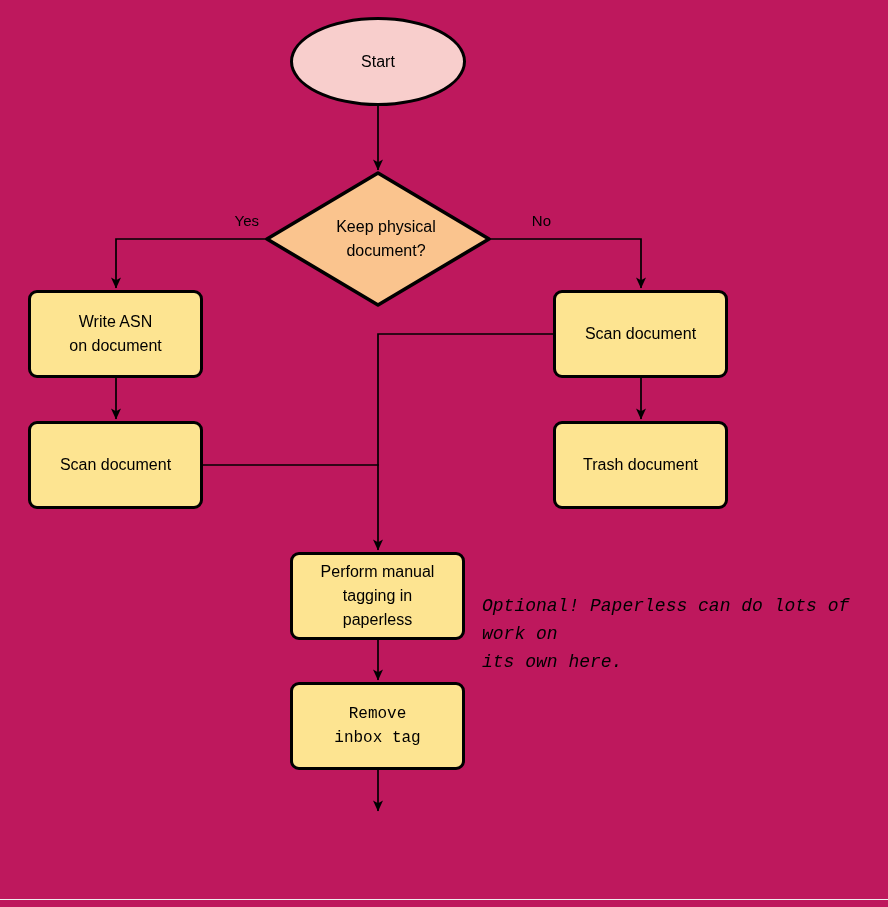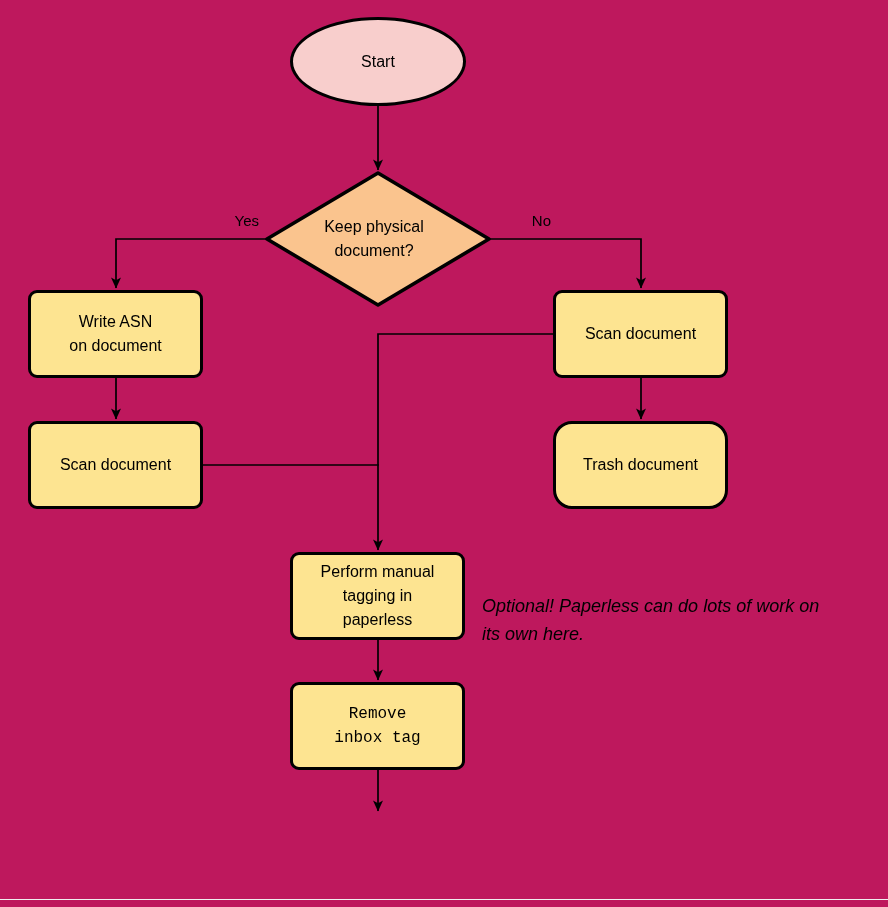--- a/index.html
+++ b/index.html
@@ -8,21 +8,21 @@
   svg.edges{position:absolute;left:0;top:0;width:888px;height:907px;}
   .node{position:absolute;display:flex;align-items:center;justify-content:center;
         text-align:center;font-size:16px;line-height:24px;white-space:pre-line;
         box-sizing:border-box;}
   .rect{width:175px;height:88px;border:3px solid #000;border-radius:9px;}
   .ellipse{width:176px;border:3px solid #000;border-radius:50%;}
   .diamond-label{position:absolute;width:180px;text-align:center;font-size:16px;
         line-height:24px;white-space:pre-line;}
   .edge-label{position:absolute;width:60px;text-align:right;font-size:15px;line-height:18px;}
   .note{position:absolute;left:482px;top:592px;font-size:18px;line-height:28px;
-        font-style:italic;white-space:pre-line;}
+        font-style:italic;white-space:pre-line;font-family:Liberation Mono, monospace;}
   .bottom-rule{position:absolute;left:0;top:899px;width:888px;height:0;
         border-top:1px solid #f0f0f0;}
 </style>
 </head>
 <body>
 
 <div class="canvas">
 
   <svg class="edges" viewBox="0 0 888 907" xmlns="http://www.w3.org/2000/svg">
     <defs>
@@ -49,41 +49,41 @@
 
     <polyline points="378,770 378,811" fill="none" stroke="#000" stroke-width="1.7" marker-end="url(#arrow)"></polyline>
 
     <polygon points="378,173 489,239 378,305 267,239" stroke="#000" stroke-width="3.6" stroke-linejoin="round" fill="#fac48e"></polygon>
   </svg>
 
   <div class="node ellipse" style="left: 290px; top: 17px; height: 89px; background-color: rgb(248, 206, 204);">
     <span>Start</span>
   </div>
 
-  <div class="diamond-label" style="left:284px;top:215px;">Keep physical
+  <div class="diamond-label" style="left:296px;top:215px;">Keep physical
 document?</div>
 
   <div class="edge-label" style="left:199px;top:212px;">Yes</div>
   <div class="edge-label" style="left:491px;top:212px;">No</div>
 
   <div class="node rect" style="left: 28px; top: 290px; background-color: rgb(253, 228, 145);">
     <span>Write ASN
 on document</span>
   </div>
 
   <div class="node rect" style="left: 28px; top: 421px; background-color: rgb(253, 228, 145);">
     <span>Scan document</span>
   </div>
 
 
   <div class="node rect" style="left: 553px; top: 290px; background-color: rgb(253, 228, 145);">
     <span>Scan document</span>
   </div>
 
-  <div class="node rect" style="left: 553px; top: 421px; background-color: rgb(253, 228, 145); border-radius: 19px;">
+  <div class="node rect" style="left: 553px; top: 421px; background-color: rgb(253, 228, 145);">
     <span>Trash document</span>
   </div>
 
   <div class="node rect" style="left: 290px; top: 552px; background-color: rgb(253, 228, 145);">
     <span>Perform manual
 tagging in
 paperless</span>
   </div>
 
   <div class="node rect" style="left: 290px; top: 682px; background-color: rgb(253, 228, 145); font-family: Liberation Mono, monospace;">

